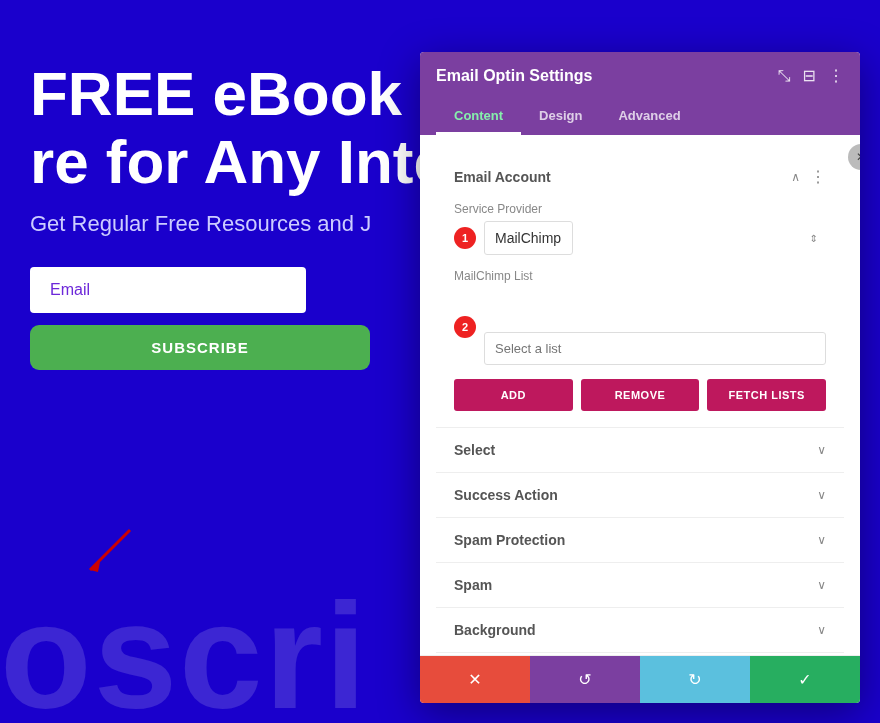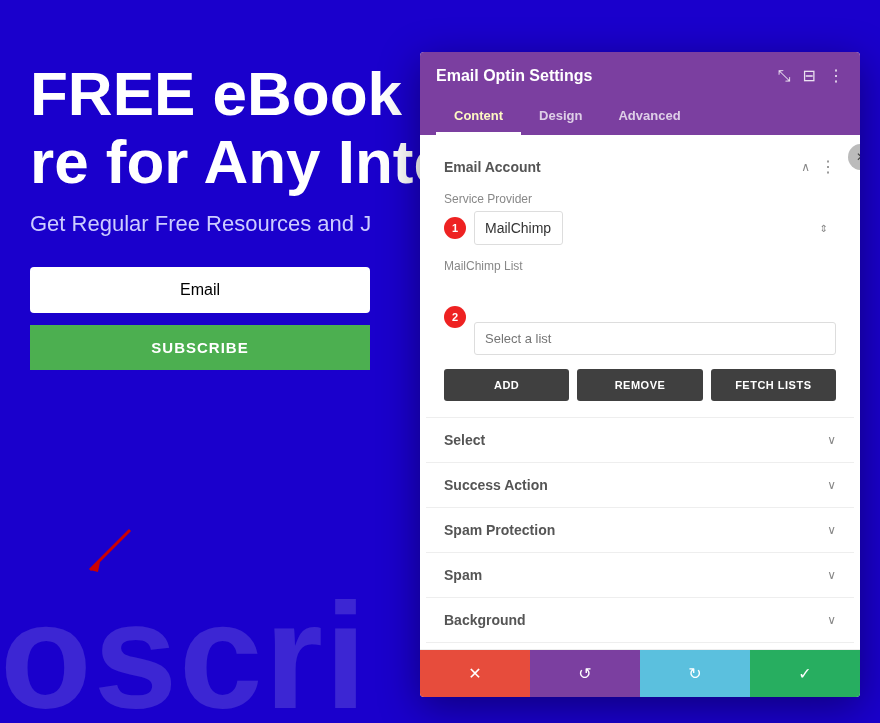--- a/index.html
+++ b/index.html
@@ -53,28 +53,27 @@
       flex-direction: column;
       gap: 12px;
       margin: 30px 0 0 30px;
     }
 
     .bg-input {
       background: white;
       border-radius: 4px;
       padding: 14px 20px;
       font-size: 16px;
-      color: #000000;
-      width: 340px;
-      text-align: center;
+      color: #6d28d9;
+      width: 276px;
     }
 
     .bg-button {
       background: #4CAF50;
-      border-radius: 0;
+      border-radius: 9px;
       padding: 14px 20px;
       font-size: 15px;
       font-weight: 700;
       color: white;
       text-align: center;
       letter-spacing: 1px;
       width: 340px;
     }
 
     .bg-large-text {
@@ -149,27 +148,27 @@
     .modal-tab {
       padding: 9px 18px;
       font-size: 13px;
       font-weight: 600;
       color: rgba(255,255,255,0.75);
       cursor: pointer;
       border-bottom: 3px solid transparent;
     }
 
     .modal-tab.active {
-      color: #fef9c3;
+      color: #86efac;
       border-bottom: 3px solid white;
     }
 
     
     .modal-body {
-      padding: 6px;
+      padding: 16px;
       overflow-y: auto;
       max-height: 520px;
     }
 
     
     .section {
       border-bottom: 1px solid #eee;
     }
 
     .section-header {
@@ -279,21 +278,21 @@
     }
 
     .btn-group {
       display: flex;
       gap: 8px;
       margin-top: 8px;
     }
 
     .btn-dark {
       flex: 1;
-      background: #404040;
+      background: #be185d;
       color: white;
       border: none;
       padding: 10px 8px;
       border-radius: 3px;
       font-size: 11px;
       font-weight: 700;
       letter-spacing: 0.5px;
       cursor: pointer;
       text-align: center;
     }

